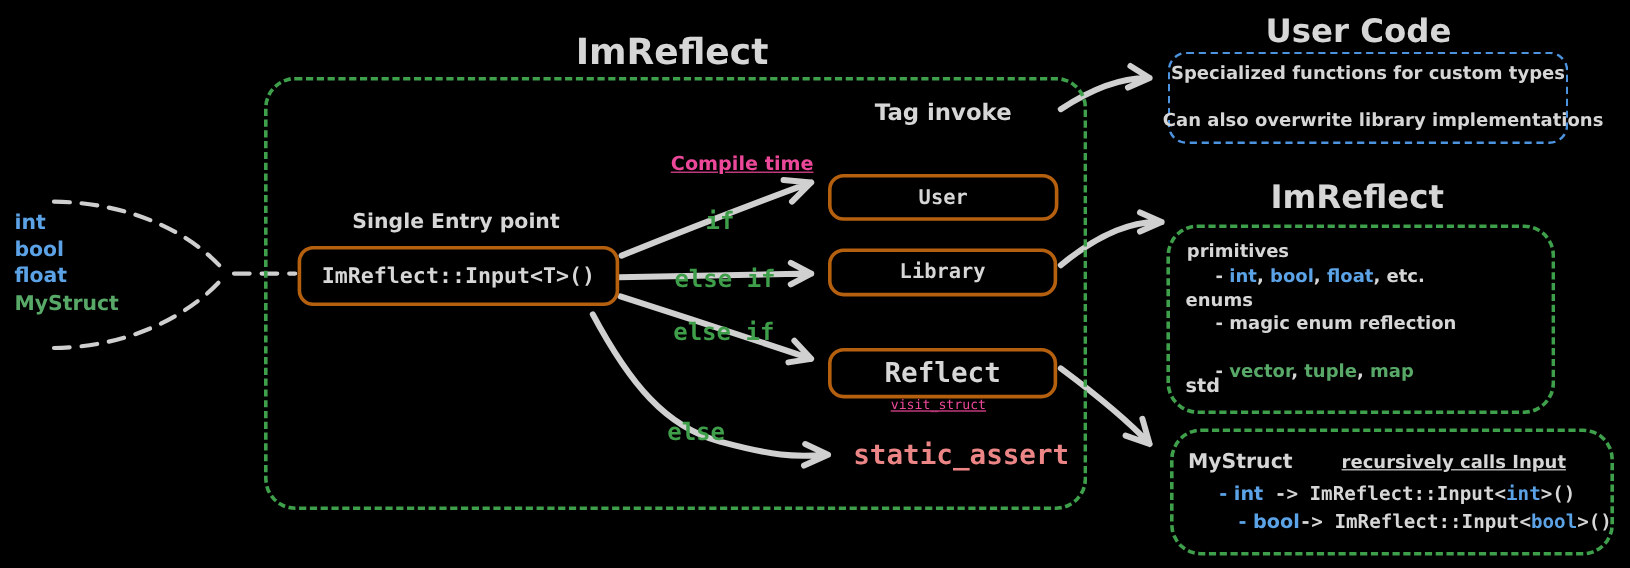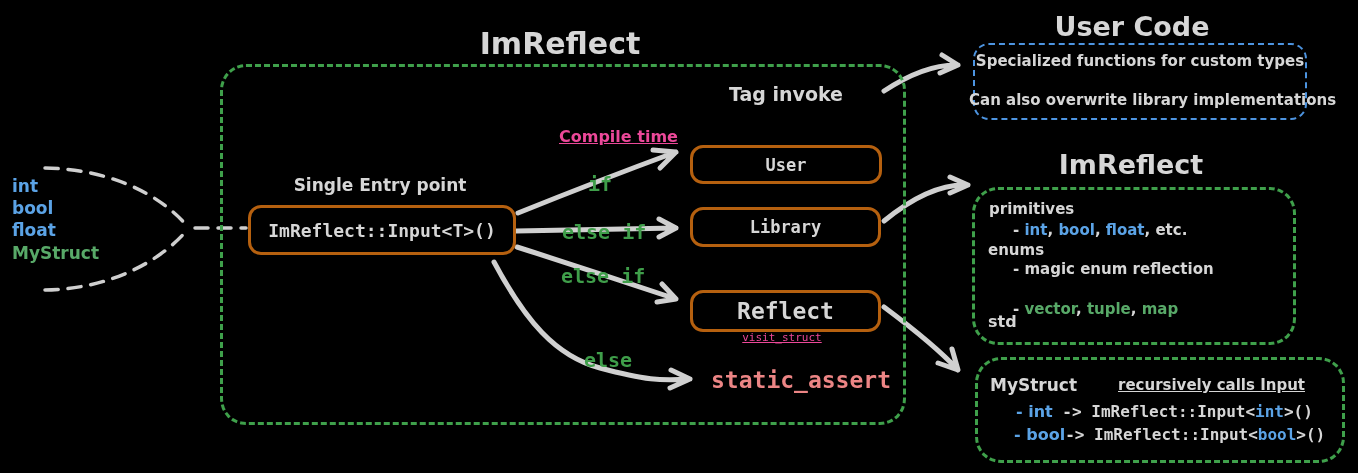--- a/index.html
+++ b/index.html
@@ -58,21 +58,21 @@
     <span style="font-size:18px;"><span>ImReflect::Input&lt;</span><span class="t-green">T</span><span>&gt;()</span></span>
   </div>
   <div class="abs hand t-gray center" style="left:280px;top:175px;width:200px;font-size:17px;">Single Entry point</div>
 
   <div class="abs hand t-gray center" style="left:706px;top:83px;width:160px;font-size:19px;">Tag invoke</div>
   <div class="abs hand t-dim" style="left:559px;top:127px;font-size:16px;">Compile time</div>
 
   <div class="abs mono t-green" style="left:588px;top:172px;font-size:20px;">if</div>
   <div class="abs mono t-green" style="left:562px;top:220px;font-size:20px;">else if</div>
   <div class="abs mono t-green" style="left:561px;top:264px;font-size:20px;">else if</div>
-  <div class="abs mono t-green" style="left:584px;top:348px;font-size:20px;">else</div>
+  <div class="abs mono t-green" style="left:556px;top:348px;font-size:20px;">else</div>
 
   <div class="abs orange-box" style="left:690px;top:121px;width:186px;height:33px;margin-top:24px;">
     <span style="font-size:17px;">User</span>
   </div>
   <div class="abs orange-box" style="left:690px;top:207px;width:185px;height:34px;">
     <span style="font-size:17px;">Library</span>
   </div>
   <div class="abs orange-box" style="left:690px;top:290px;width:185px;height:36px;">
     <span style="font-size:23px;">Reflect</span>
   </div>
@@ -93,16 +93,16 @@
     <div class="abs hand t-gray" style="left:13px;top:51px;font-size:15px;">enums</div>
     <div class="abs hand t-gray" style="left:38px;top:70px;font-size:15px;">- magic enum reflection</div>
     <div class="abs hand t-gray" style="left:13px;top:91px;font-size:16px;margin-top:31px;">std</div>
     <div class="abs hand" style="left:38px;top:110px;font-size:15px;"><span class="t-gray">- </span><span class="t-greenlight">vector</span><span class="t-gray">, </span><span class="t-greenlight">tuple</span><span class="t-gray">, </span><span class="t-greenlight">map</span></div>
   </div>
 
   <div class="abs dash-green" style="left:975px;top:357px;width:364px;height:100px;">
     <div class="abs hand t-gray" style="left:12px;top:15px;font-size:17px;">MyStruct</div>
     <div class="abs hand t-gray" style="left:140px;top:16px;font-size:15px;text-decoration:underline;">recursively calls Input</div>
     <div class="abs" style="left:38px;top:42px;font-size:16px;"><span class="hand t-blue">- int</span><span class="mono t-gray"> -&gt; </span><span class="mono t-gray">ImReflect::Input&lt;</span><span class="mono t-blue">int</span><span class="mono t-gray">&gt;()</span></div>
-    <div class="abs" style="left:36px;top:65px;font-size:16px;text-align:right;"><span class="hand t-blue">- bool</span><span class="mono t-gray">-&gt; </span><span class="mono t-gray">ImReflect::Input&lt;</span><span class="mono t-blue">bool</span><span class="mono t-gray">&gt;()</span></div>
+    <div class="abs" style="left:54px;top:65px;font-size:16px;text-align:right;"><span class="hand t-blue">- bool</span><span class="mono t-gray">-&gt; </span><span class="mono t-gray">ImReflect::Input&lt;</span><span class="mono t-blue">bool</span><span class="mono t-gray">&gt;()</span></div>
   </div>
 
 </div>
 
 </body></html>

